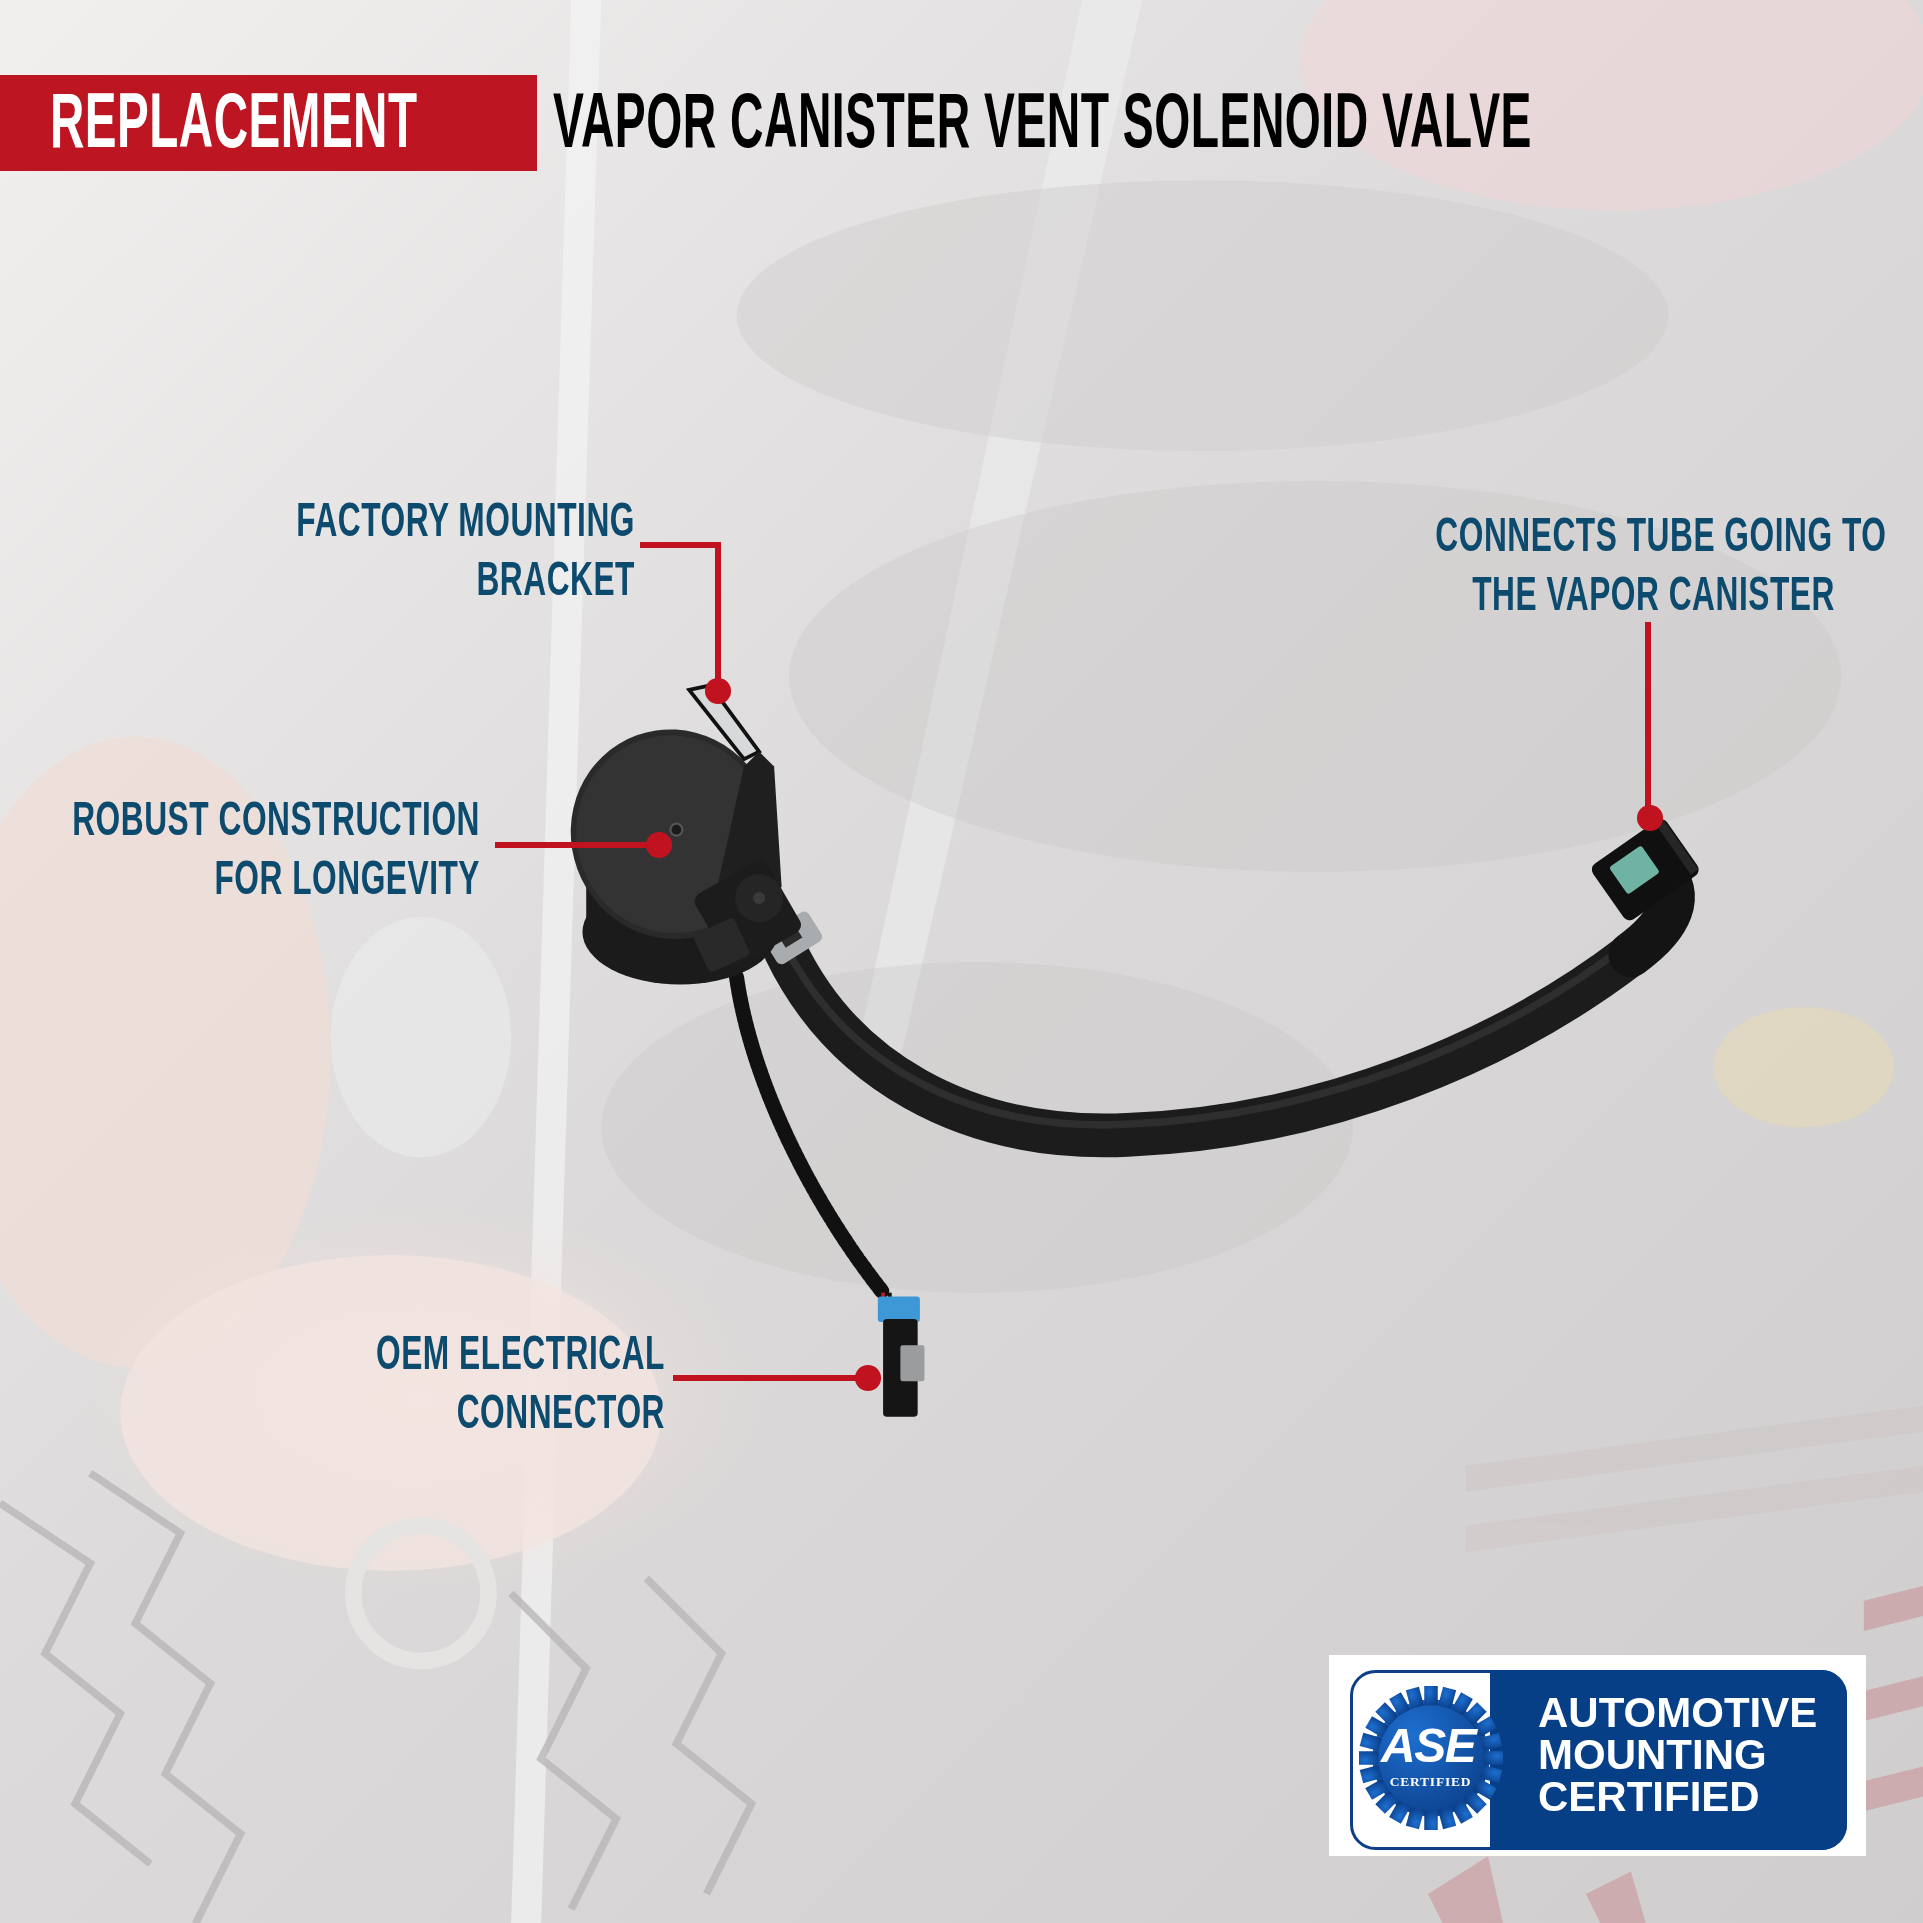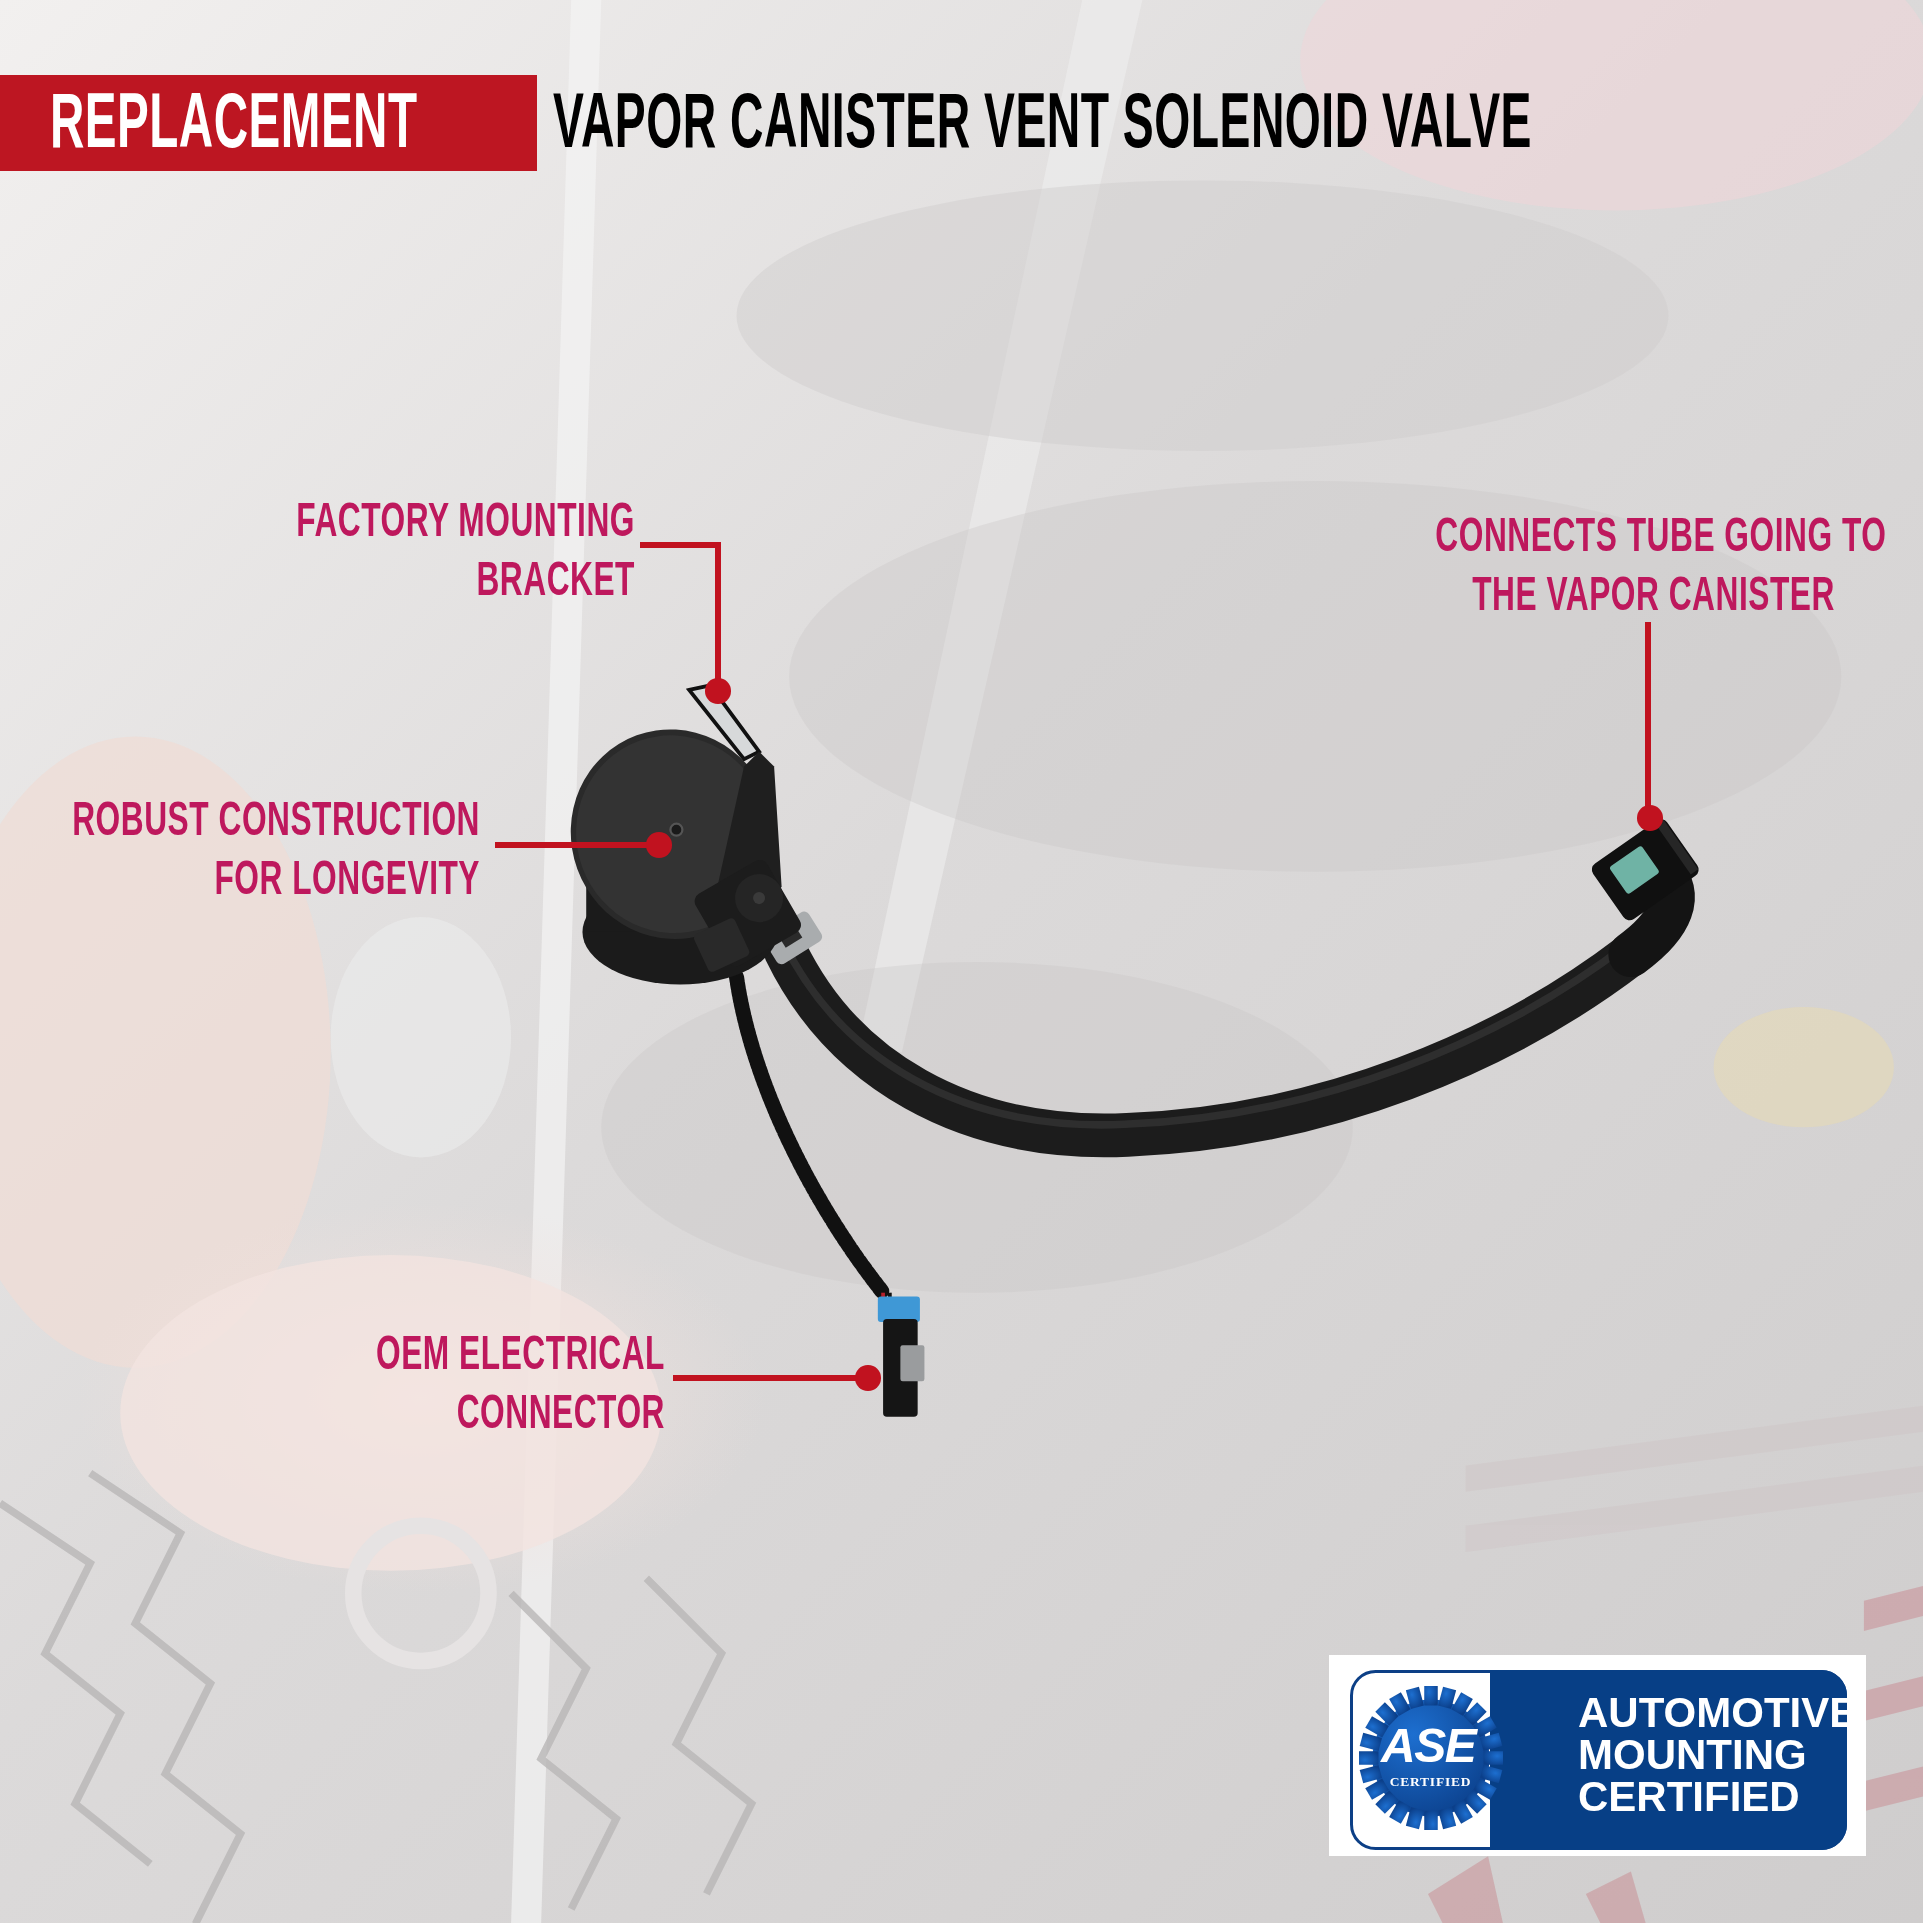--- a/index.html
+++ b/index.html
@@ -28,42 +28,42 @@
     transform: scaleX(0.61);
     transform-origin: 0 0;
   }
   .title-black-text {
     position: absolute; left: 553px; top: 81px;
     color: #000000; font-size: 78px;
     transform: scaleX(0.594);
     transform-origin: 0 0;
   }
   .callout {
-    position: absolute; color: #be185d; font-size: 48px; line-height: 59px;
+    position: absolute; color: #0c4a6e; font-size: 48px; line-height: 59px;
     text-align: right;
   }
   .callout .ln { display: block; transform: scaleX(0.66); transform-origin: 100% 0; white-space: nowrap; }
   .callout.center { text-align: center; }
   .callout.center .ln { transform-origin: 50% 0; }
   .leader { position: absolute; background: #c1121f; }
   .dot { position: absolute; width: 25.6px; height: 25.6px; border-radius: 50%; background: #c1121f; }
   .badge-card {
     position: absolute; left: 1329px; top: 1655px; width: 537px; height: 201px; background: #ffffff;
   }
   .badge-inner {
     position: absolute; left: 1350px; top: 1670px; width: 497px; height: 180px;
     border: 3px solid #0c3f86; border-radius: 25.6px; overflow: hidden; box-sizing: border-box; background:#fff;
   }
   .badge-blue {
     position: absolute; left: 1490px; top: 1670px; width: 357px; height: 180px;
     background: #073f86; border-radius: 0 25.6px 25.6px 0;
   }
   .badge-text {
     position: absolute; left: 1538px; top: 1692px; color: #fff;
-    font-family: "Liberation Sans", sans-serif; font-weight: 700; font-size: 42px; line-height: 42px; margin-left: 40px;
+    font-family: "Liberation Sans", sans-serif; font-weight: 700; font-size: 42px; line-height: 42px;
   }
   .badge-text span { display: block; }
 </style>
 </head>
 <body>
 
 <div class="bg">
   <svg width="1924" height="1924" viewBox="0 0 2560 2560" style="position:absolute;left:0;top:0">
     <defs>
       <linearGradient id="bgG" x1="0" y1="0" x2="1" y2="1">

